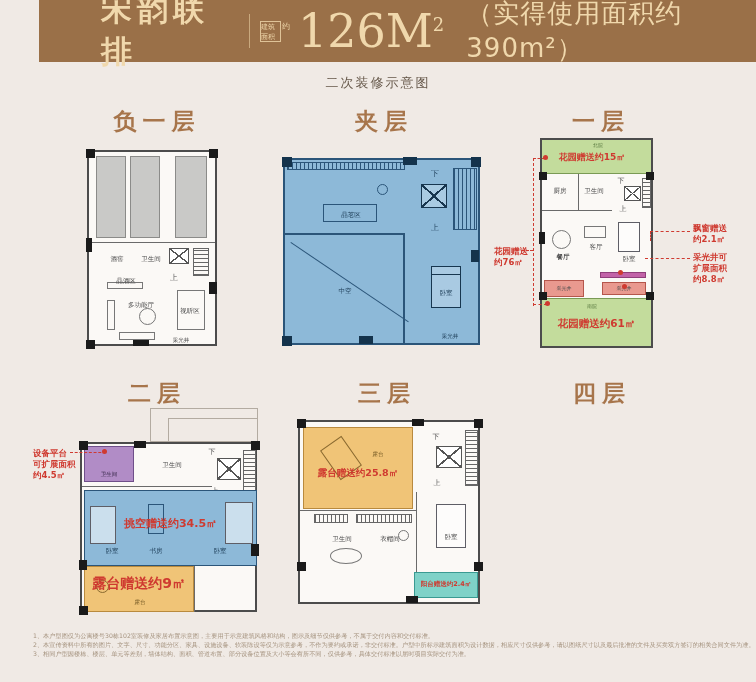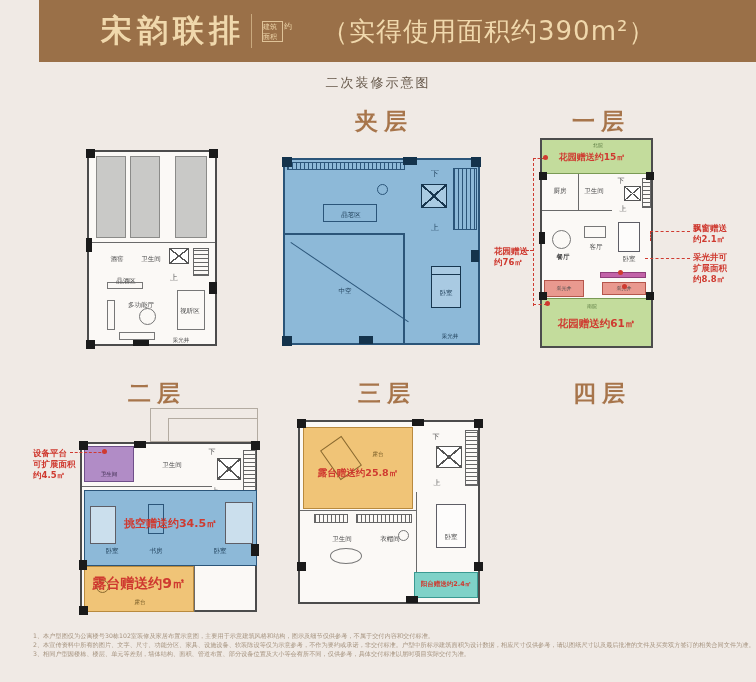--- a/index.html
+++ b/index.html
@@ -37,25 +37,29 @@
   <div class="abs" style="left:0;top:0;width:756px;height:62px;background:#9a7048;display:flex;align-items:center;padding-left:62px;color:#f0d8ac;margin-left:39px;">
     <span style="font-family:'DejaVu Serif',serif;font-size:31px;font-weight:600;letter-spacing:5px;">宋韵联排</span>
     <i style="position:static;width:1px;height:34px;background:rgba(240,216,172,.55);margin:0 10px 0 6px;"></i>
     <span style="display:flex;align-items:flex-start;margin-right:8px;">
       <span style="display:inline-block;width:21px;height:21px;border:1px solid rgba(240,216,172,.8);font-size:7px;line-height:10px;text-align:left;">
         <span>建筑</span><br>
         <span>面积</span>
       </span>
       <span style="font-size:8px;margin-left:1px;">约</span>
     </span>
+    <span style="font-family:'DejaVu Serif',serif;font-size:46px;line-height:1;">
+      <span>126M</span><sup style="font-size:18px;">2</sup>
+    </span>
     <span style="font-size:26px;margin-left:22px;letter-spacing:1px;">（实得使用面积约390m²）</span>
   </div>
 
   <div class="abs" style="left:0;top:74px;width:756px;text-align:center;font-size:13px;color:#655749;letter-spacing:2px;">二次装修示意图</div>
 
+  <div class="ftitle" style="left:157px;top:106px;">负一层</div>
   <div class="ftitle" style="left:384px;top:106px;">夹层</div>
   <div class="ftitle" style="left:601px;top:106px;">一层</div>
   <div class="ftitle" style="left:157px;top:378px;font-family:Liberation Mono, monospace;">二层</div>
   <div class="ftitle" style="left:387px;top:378px;">三层</div>
   <div class="ftitle" style="left:602px;top:378px;">四层</div>
 
   <div class="plan" style="left:87px;top:150px;width:130px;height:196px;">
     <div>
       <i style="left:7px;top:4px;width:30px;height:82px;background:#c9c9c7;border:1px solid #8b8b89;"></i>
       <i style="left:41px;top:4px;width:30px;height:82px;background:#c9c9c7;border:1px solid #8b8b89;"></i>

